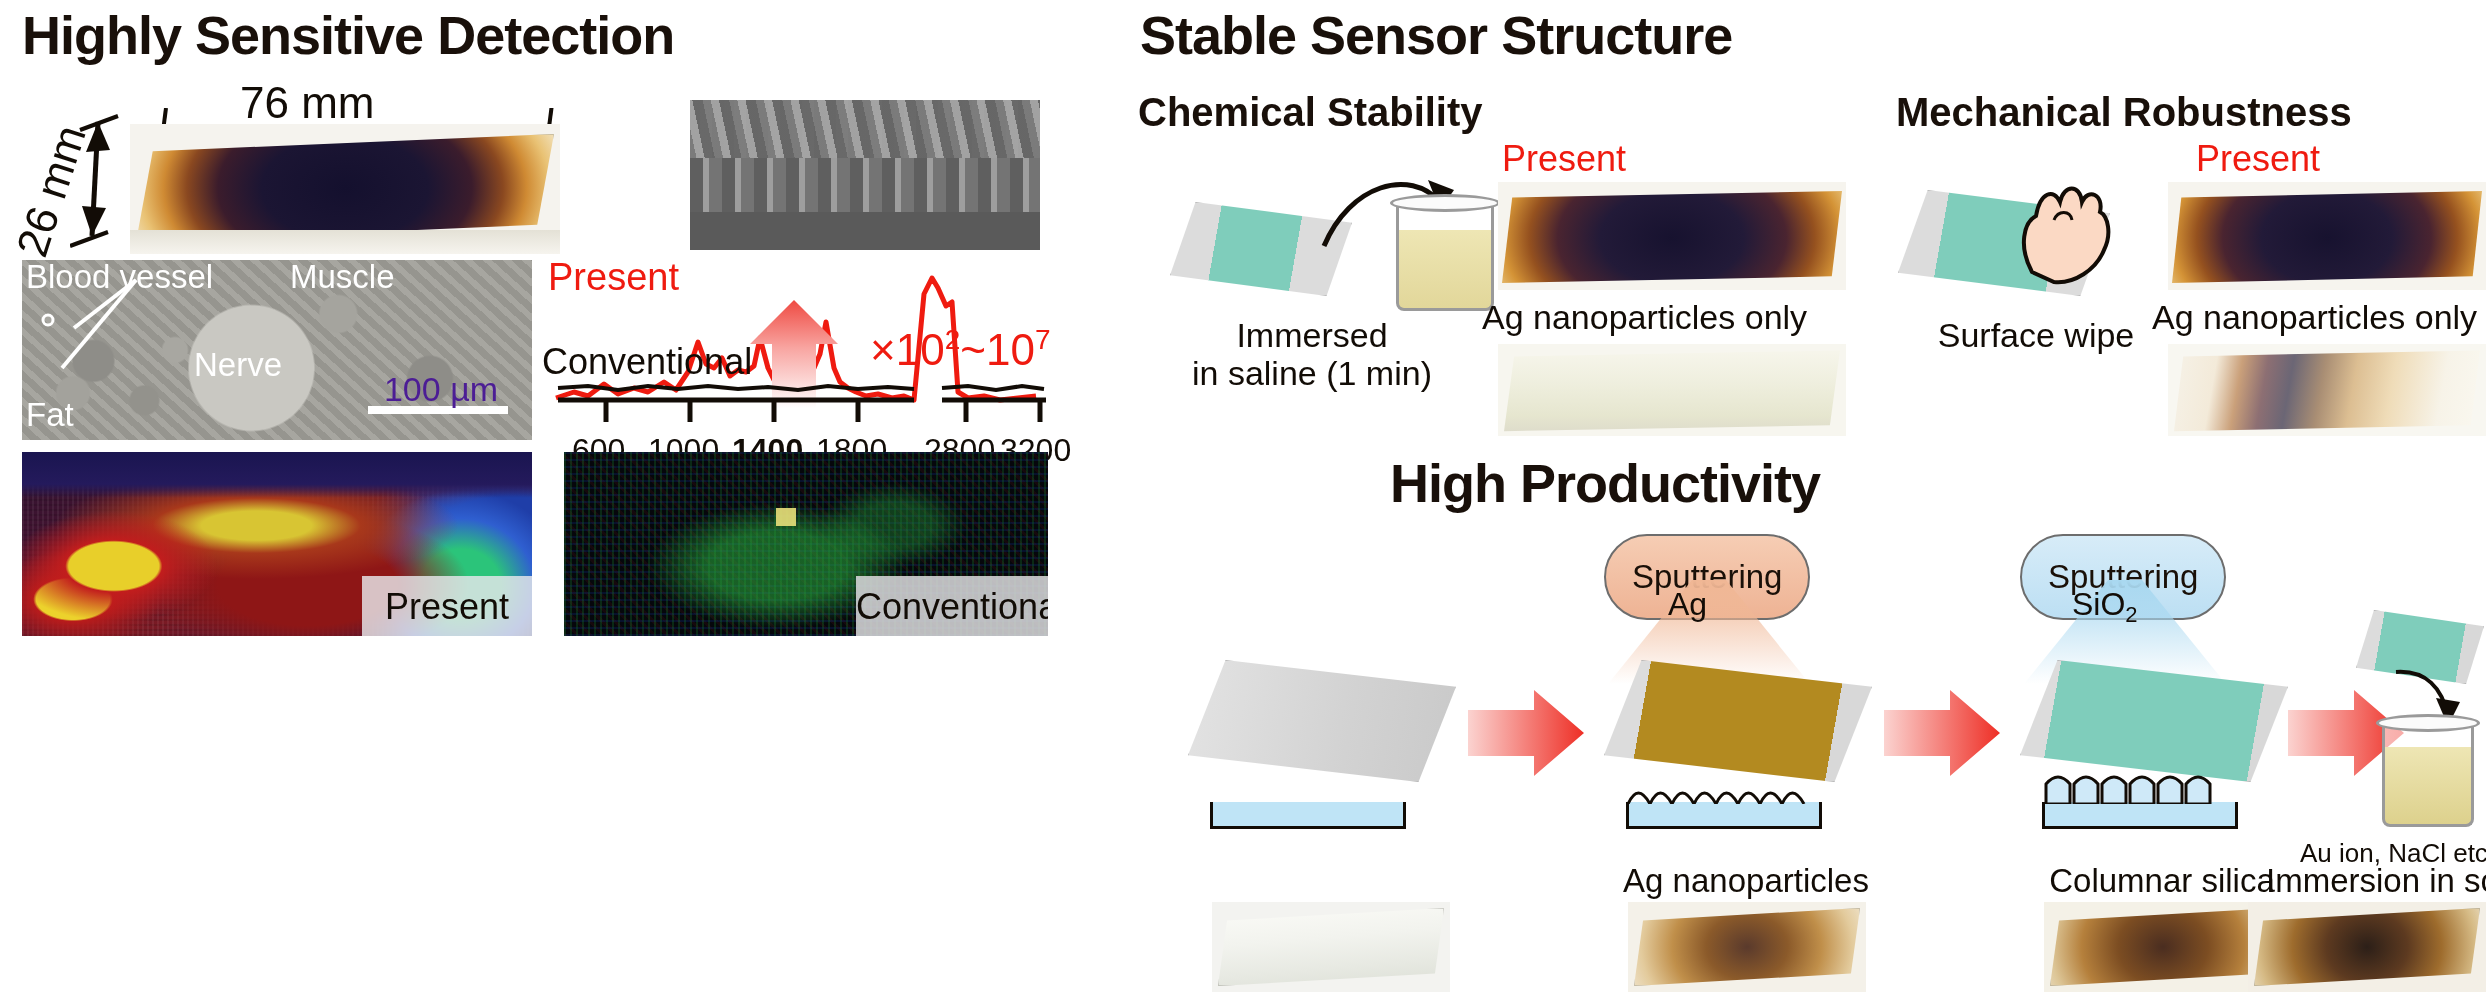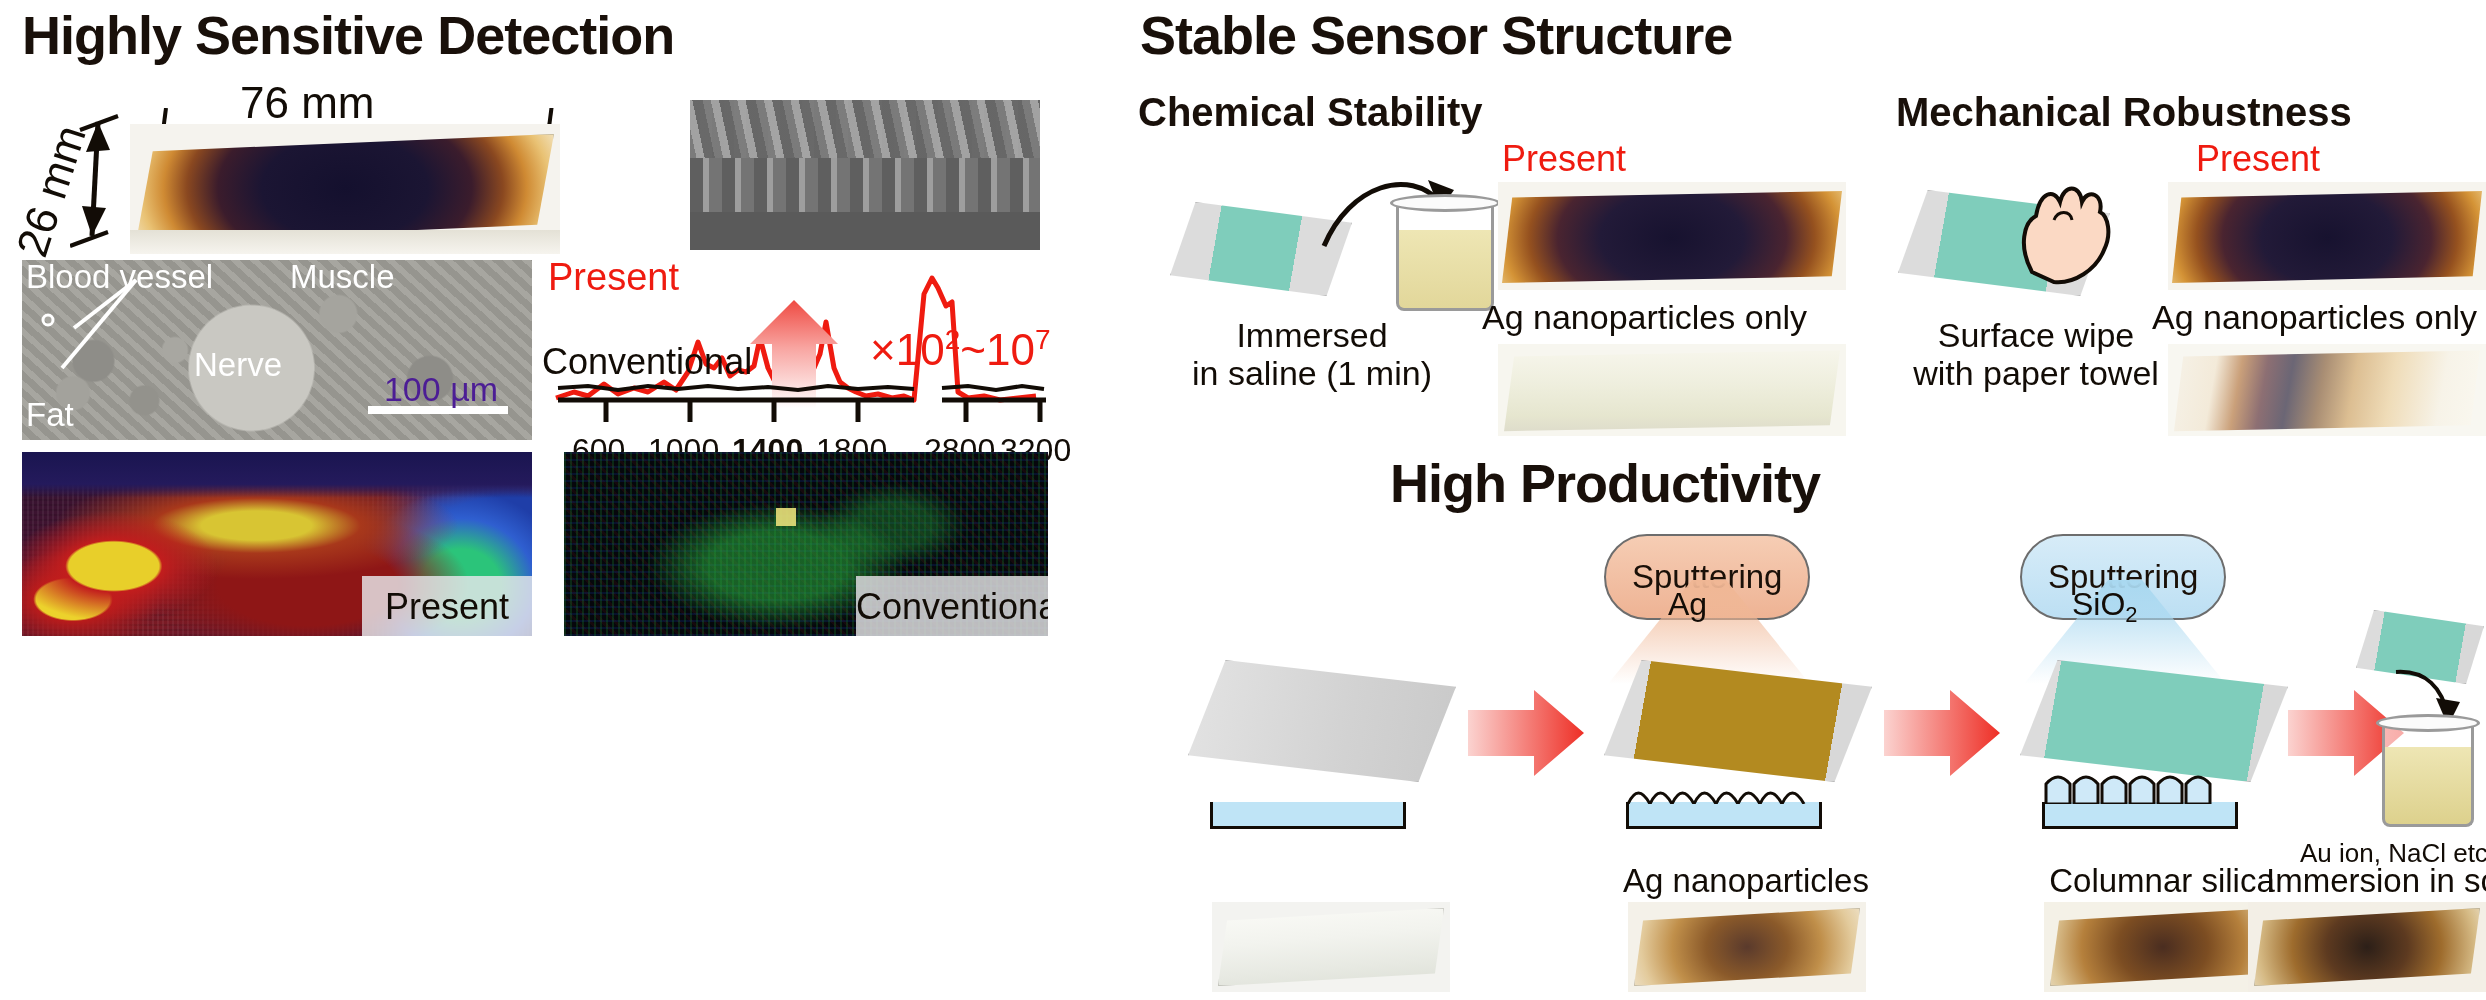--- a/index.html
+++ b/index.html
@@ -267,21 +267,20 @@
        background:linear-gradient(100deg,#dcdcdc 0 22%, #7fcdbb 22% 72%, #dcdcdc 72% 100%);
        border:1px solid #b6b6b6;"></div>
   <svg width="120" height="120" style="position:absolute;left:116px;top:14px;">
     <path d="M18,96 C4,70 10,46 22,40 C26,16 40,12 46,26 C50,8 66,8 68,26
              C74,12 90,18 86,36 C94,40 98,58 90,74 C82,94 60,108 40,106 Z" fill="#fbd9c4" stroke="#120c06" stroke-width="4"></path>
     <path d="M40,44 C44,34 56,34 58,44" stroke="#120c06" stroke-width="3" fill="none"></path>
   </svg>
 </div>
 <div class="blk-label abs" style="left:1876px;top:316px;width:320px;">
   <div>Surface wipe</div>
-  <div>with paper towel</div>
 </div>
 
 <div class="red-label abs" style="left:2196px;top:138px;">Present</div>
 <div class="imgframe" style="left:2168px;top:182px;width:318px;height:108px;background:#f6f4ee;">
   <div class="slide chip-grad2 slide-shape-flat" style="position:absolute;left:4px;top:6px;width:310px;height:96px;"></div>
 </div>
 <div class="blk-label abs" style="left:2152px;top:298px;">Ag nanoparticles only</div>
 <div class="imgframe" style="left:2168px;top:344px;width:318px;height:92px;background:#f8f7f1;">
   <div class="slide wiped slide-shape-flat" style="position:absolute;left:6px;top:4px;width:306px;height:84px;"></div>
 </div>

